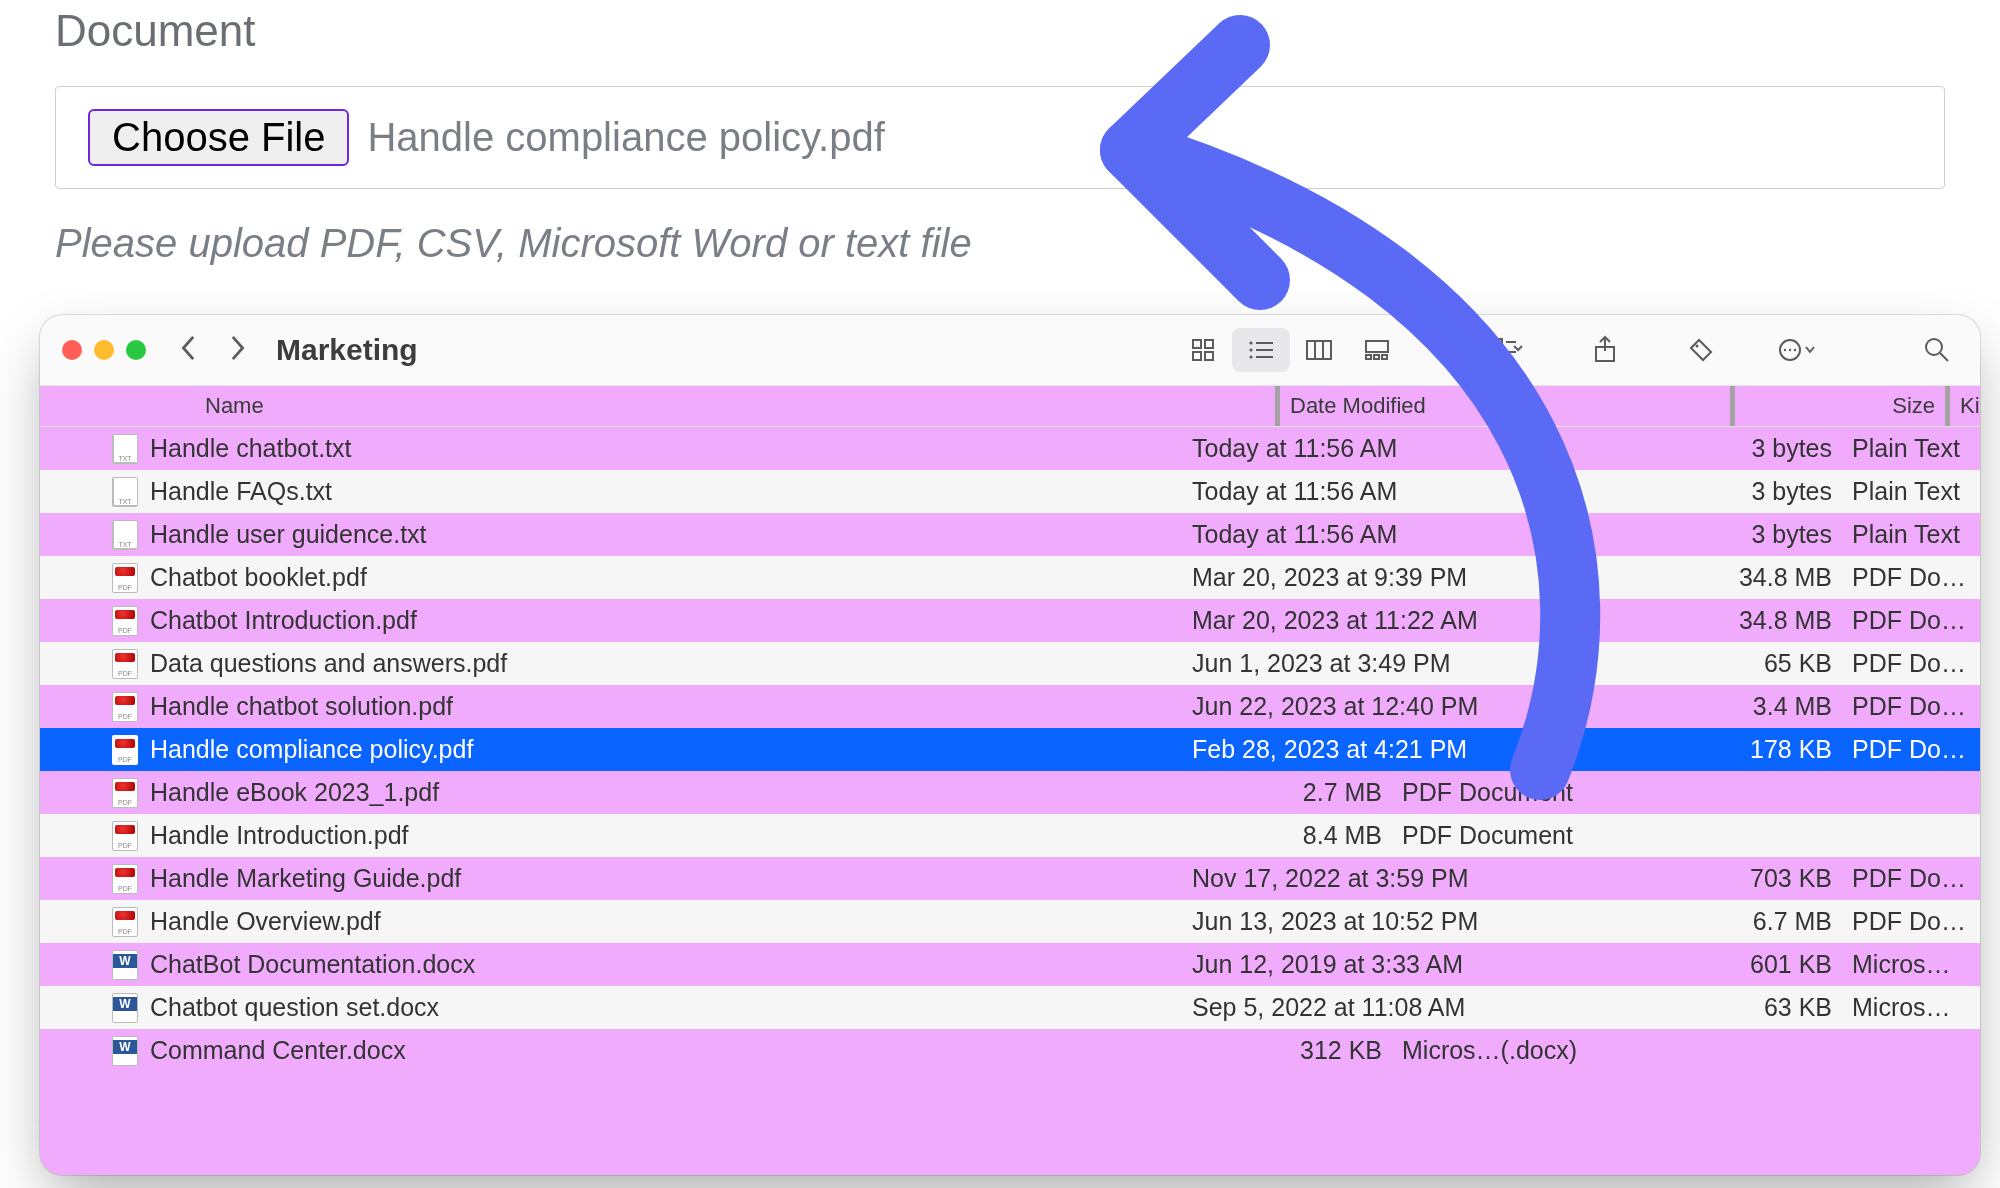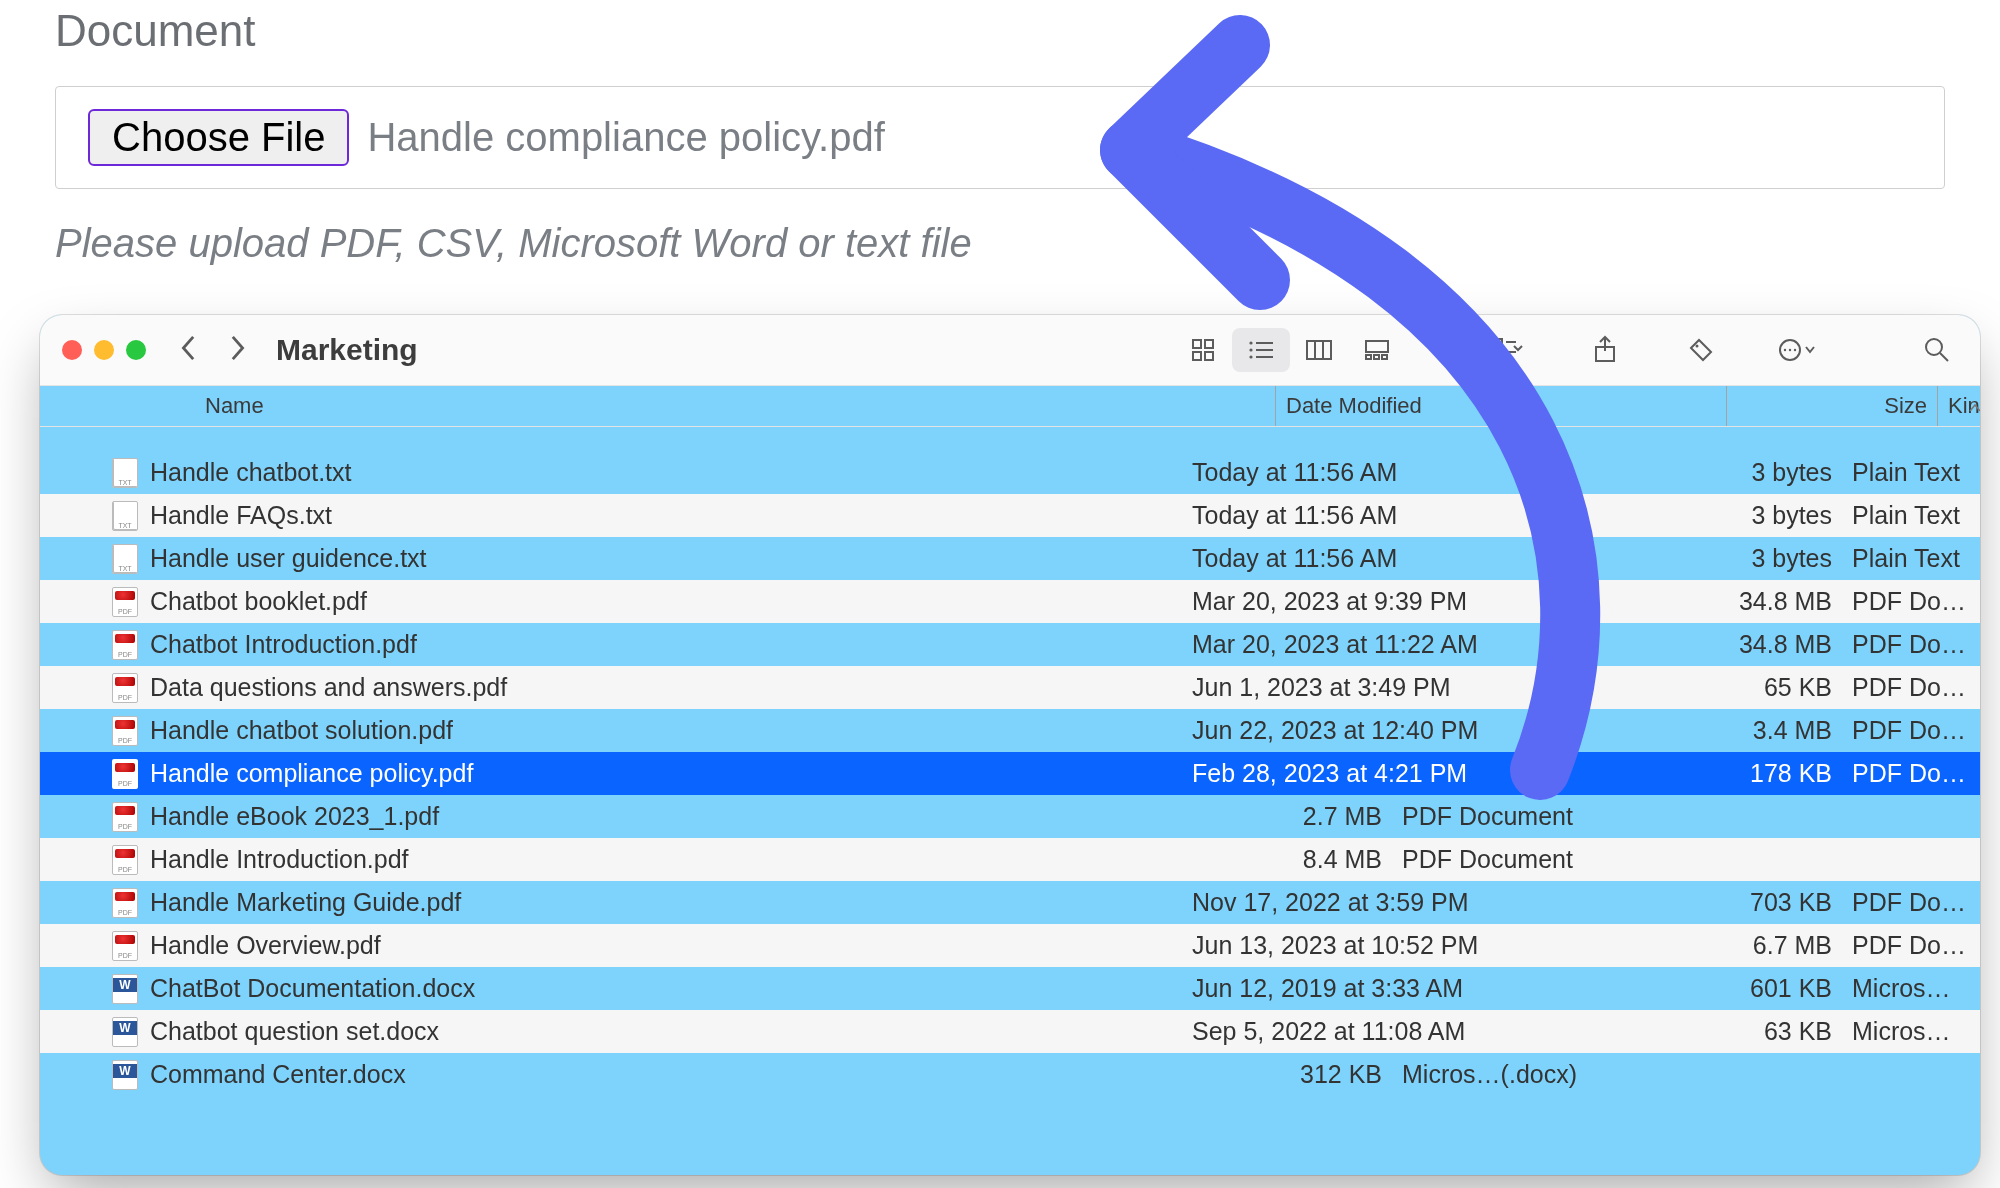--- a/index.html
+++ b/index.html
@@ -56,21 +56,21 @@
   font-style:italic;
 }
 
 
 .finder {
   position:absolute;
   left:40px;
   top:315px;
   width:1940px;
   height:860px;
-  background:#7dd3fc;
+  background:#f0abfc;
   border-radius:22px;
   box-shadow:0 0 0 1px rgba(0,0,0,.12),0 25px 60px -10px rgba(0,0,0,.35);
   overflow:hidden;
   display:flex;
   flex-direction:column;
 }
 
 
 .toolbar {
   height:70px;
@@ -100,23 +100,23 @@
 
 .headers {
   height:40px;
   display:flex;
   align-items:center;
   border-bottom:1px solid #e4e4e4;
   font-size:22px;
   color:#3a3a3a;
   position:relative;
 }
-.hcell {padding:0 10px;display:flex;align-items:center;height:100%;border-left:1px solid #a3a3a3;}
+.hcell {padding:0 10px;display:flex;align-items:center;height:100%;border-left:5px solid #a3a3a3;}
 .hcell:first-child {border-left:none;padding-left:118px;margin-left:47px;}
-.list {font-size:25px;color:#333;margin-top:24px;}
+.list {font-size:25px;color:#333;}
 .row {
   height:43px;
   display:flex;
   align-items:center;
   position:relative;
 }
 .row:nth-child(even){background:#f6f6f7;}
 .row.selected {background:var(--selected-blue);color:#fff;}
 .cell {padding:0 10px;white-space:nowrap;overflow:hidden;text-overflow:ellipsis;}
 .cell.name {display:flex;align-items:center;gap:12px;padding-left:72px;}

